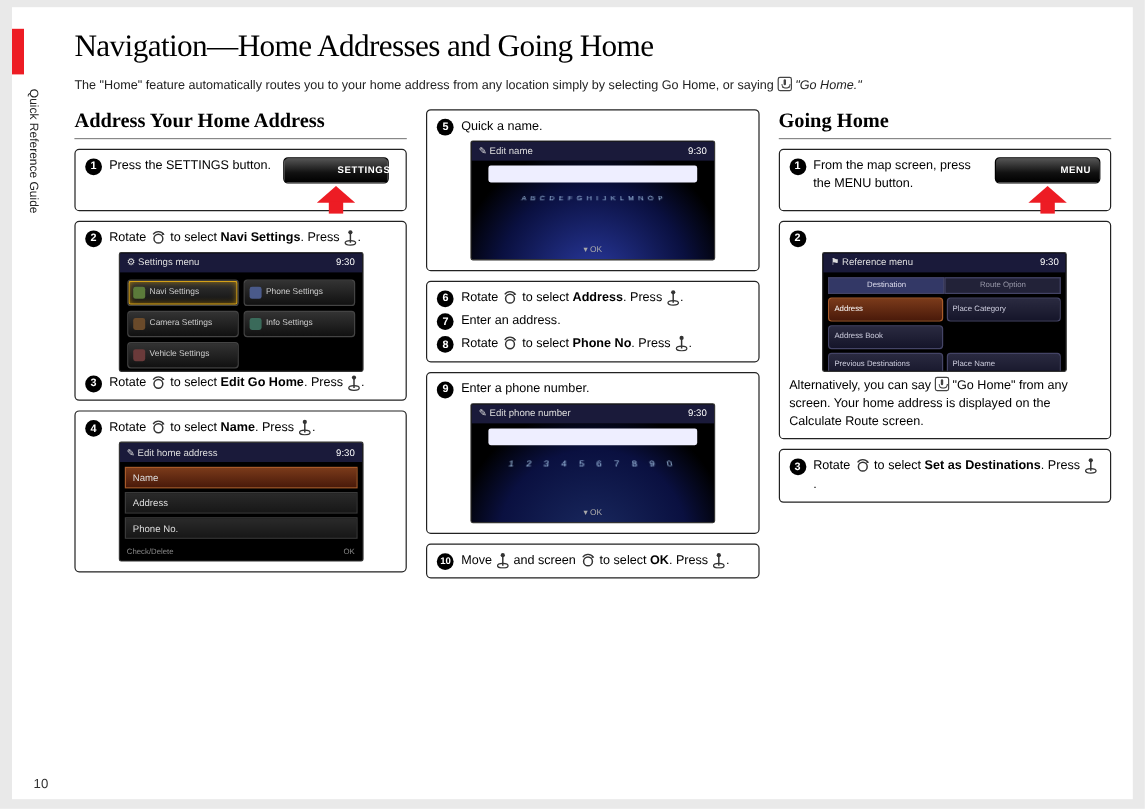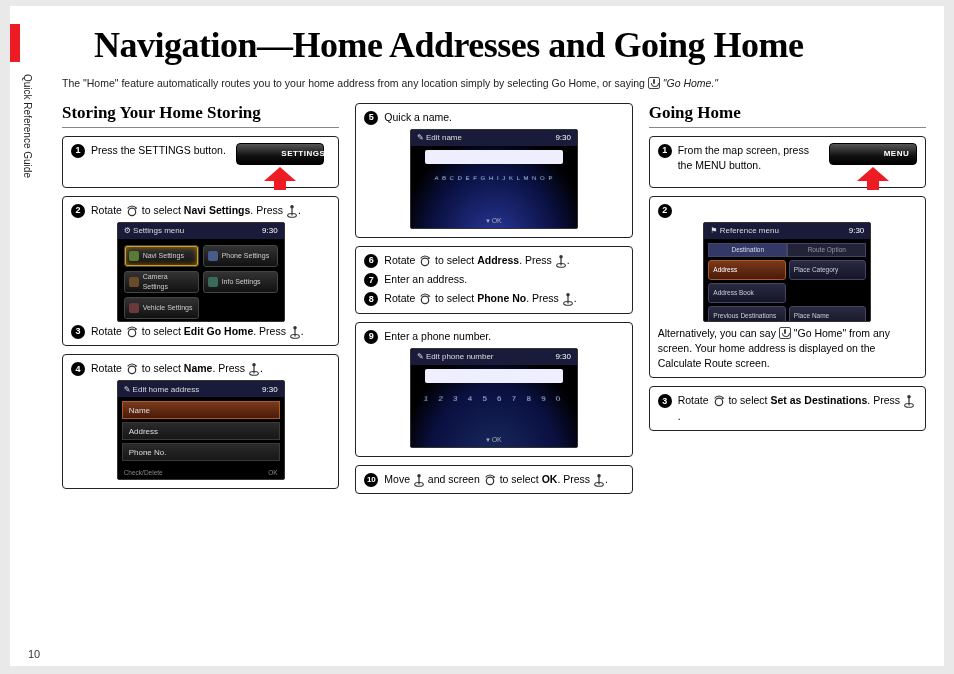--- a/index.html
+++ b/index.html
@@ -28,24 +28,23 @@
   }
   .sidelabel {
     position: absolute;
     left: 12px; top: 68px;
     writing-mode: vertical-rl;
     font-size: 10px;
     color: #222;
   }
   h1 {
     font-family: Georgia, 'Times New Roman', serif;
-    font-weight: bold;
-    font-size: 36px;
+    font-weight: normal;
+    font-size: 26px;
     letter-spacing: -0.5px;
-    margin-left: 32px;
   }
   .intro {
     font-size: 10.5px;
     margin-top: 10px;
     line-height: 1.4;
     color: #222;
   }
   .intro .it { font-style: italic; }
   .columns {
     display: flex;
@@ -79,21 +78,21 @@
     font-size:9px;
     align-items:center;justify-content:center;
     flex:none;
     margin-top:1px;
     font-weight:bold;
   }
   .step-text b { font-weight: bold; }
 
   .screen-wrap { display:flex; justify-content:center; margin:4px 0 2px 0;}
   .screen {
-    width: 168px;
+    width: 204px;
     height: 100px;
     background: #000;
     border:1px solid #333;
     border-radius:2px;
     position:relative;
     overflow:hidden;
     color:#ddd;
     font-size:8px;
   }
   .screen .titlebar{
@@ -237,21 +236,21 @@
   <h1>Navigation—Home Addresses and Going Home</h1>
   <p class="intro">
     <span>The "Home" feature automatically routes you to your home address from any location simply by selecting Go Home, or saying </span>
     <span class="ico-voice"></span>
     <span class="it">"Go Home."</span>
   </p>
 
   <div class="columns">
 
     <div class="col">
-      <h2>Storing Your Home Storing</h2>
+      <h2>Address Your Home Address</h2>
 
       <div class="box">
         <div class="phys">
           <div class="step-row">
             <span class="numcircle">1</span>
             <span class="step-text">Press the SETTINGS button.</span>
           </div>
           <div class="phys-btn-wrap">
             <div class="phys-btn">SETTINGS</div>
             <div class="arrow-up"></div>

